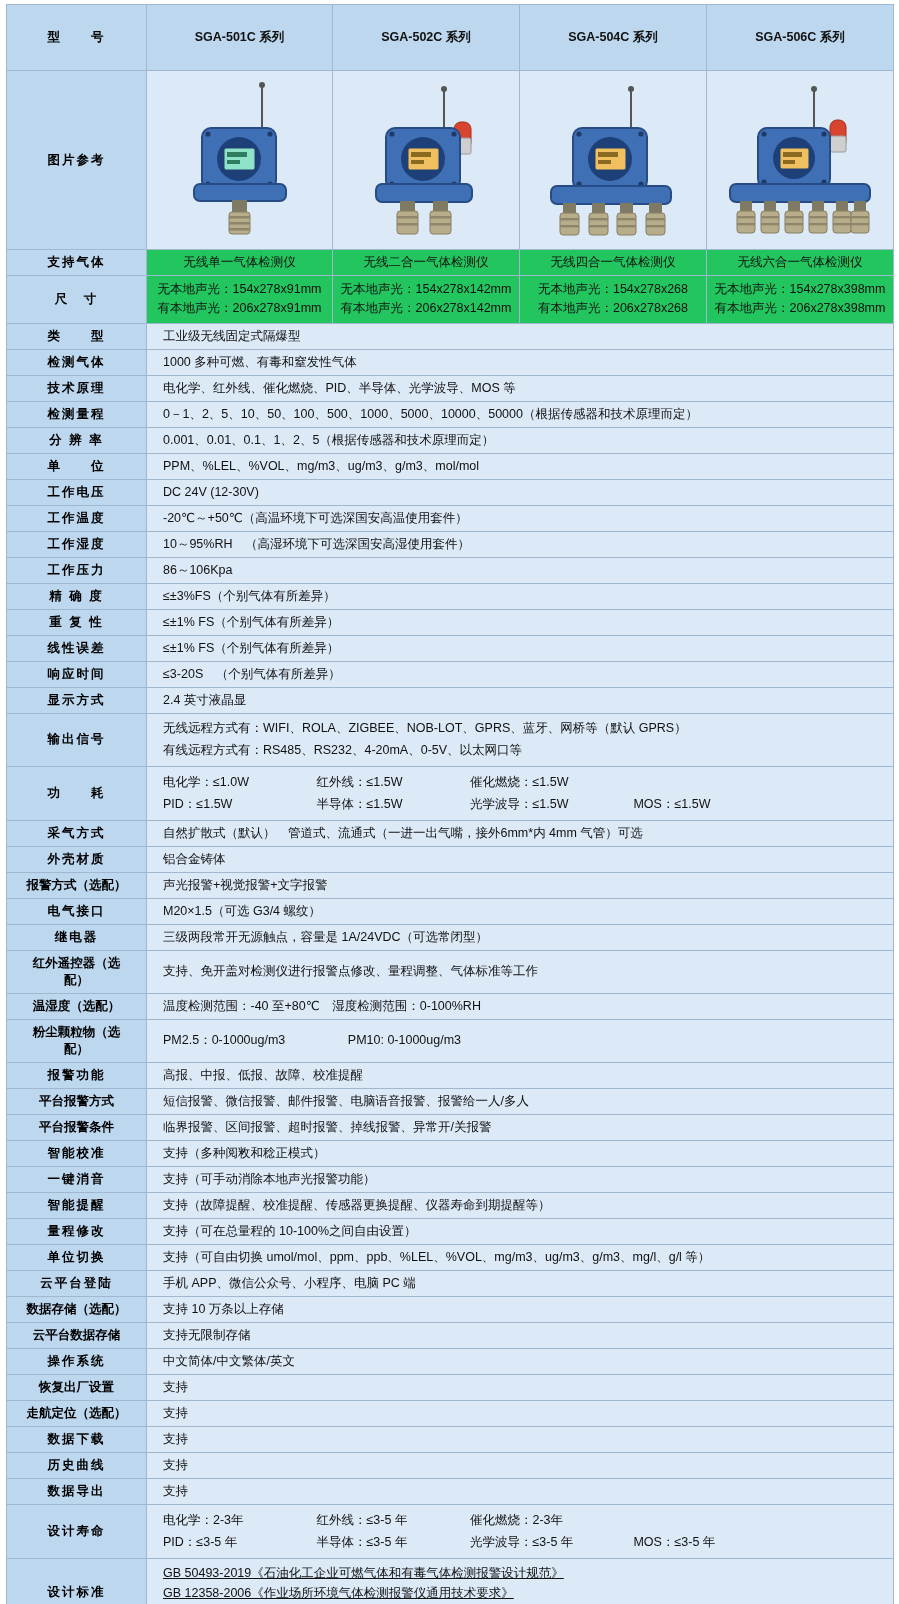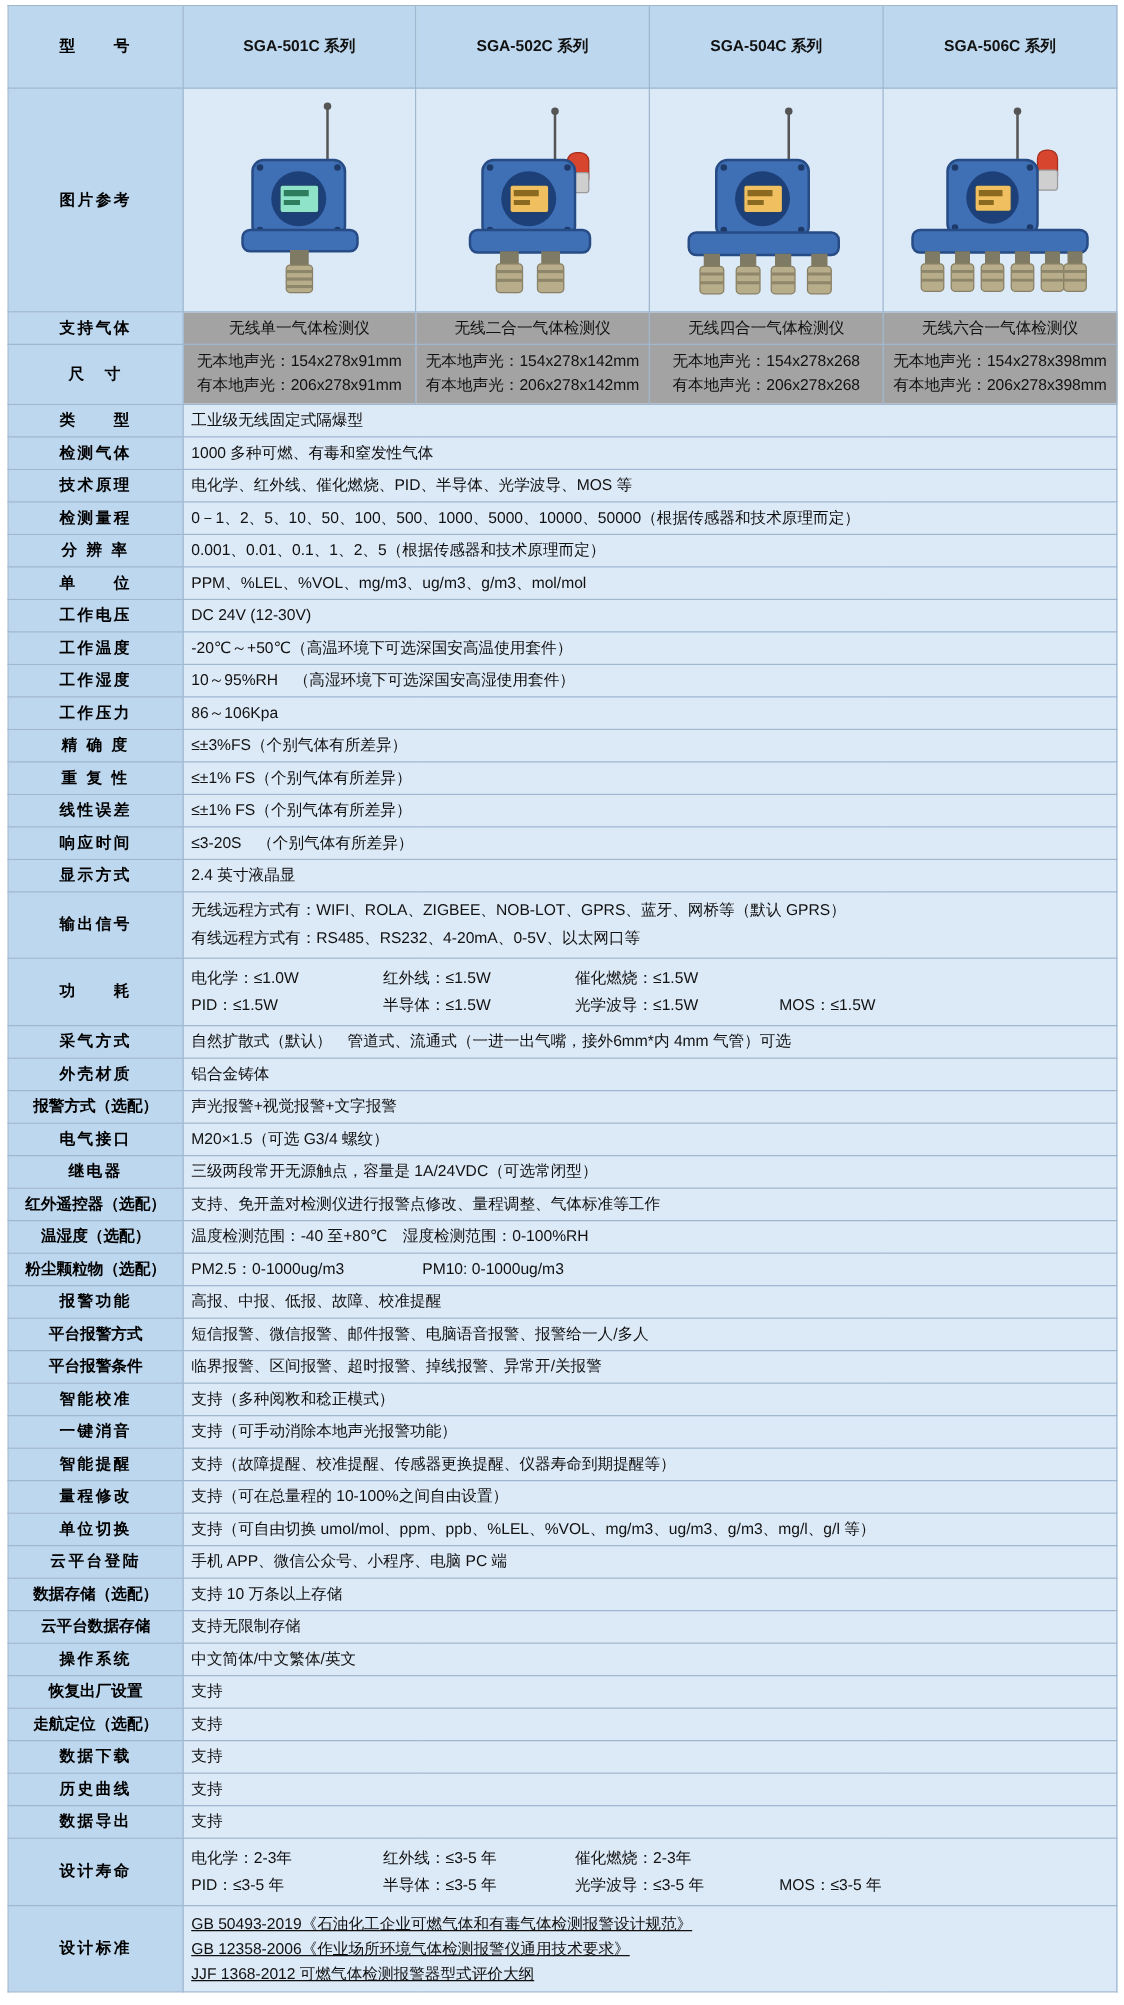--- a/index.html
+++ b/index.html
@@ -1,24 +1,24 @@
 <!DOCTYPE html>
 <html><head>
 <meta charset="utf-8">
 <style>
   html,body{margin:0;padding:0;background:#fff;}
   body{font-family:"Liberation Sans","DejaVu Sans",sans-serif;}
   .sheet{width:899px;box-sizing:border-box;padding:4px 6px 6px 6px;}
   table{border-collapse:collapse;width:887px;table-layout:fixed;}
   td{border:1px solid #9fb7cf;vertical-align:middle;font-size:12.5px;color:#111;}
-  .lbl{background:#bdd7ee;text-align:center;font-weight:bold;letter-spacing:2px;padding:4px 2px;color:#000;}
+  .lbl{background:#bdd7ee;text-align:center;font-weight:bold;letter-spacing:2px;padding:4px 19px;color:#000;}
   .lbl.nosp{letter-spacing:0;}
   .hdr{background:#bdd7ee;text-align:center;font-weight:bold;padding:24px 2px;font-size:12.5px;}
-  .val{background:#dce9f7;padding:4px 6px;}
-  .valc{background:#a3a3a3;padding:4px 6px;text-align:center;}
+  .val{background:#dce9f7;padding:4px 16px;}
+  .valc{background:#22c55e;padding:4px 6px;text-align:center;}
   .two-line div{line-height:1.55;}
   .img-cell{background:#dce9f7;text-align:center;padding:4px 0;height:170px;}
   .desgn div{line-height:1.6;text-decoration:underline;}
   
   .dev{position:relative;width:100%;height:168px;}
   .dev svg{display:block;margin:0 auto;}
 </style>
 </head>
 <body>
 

